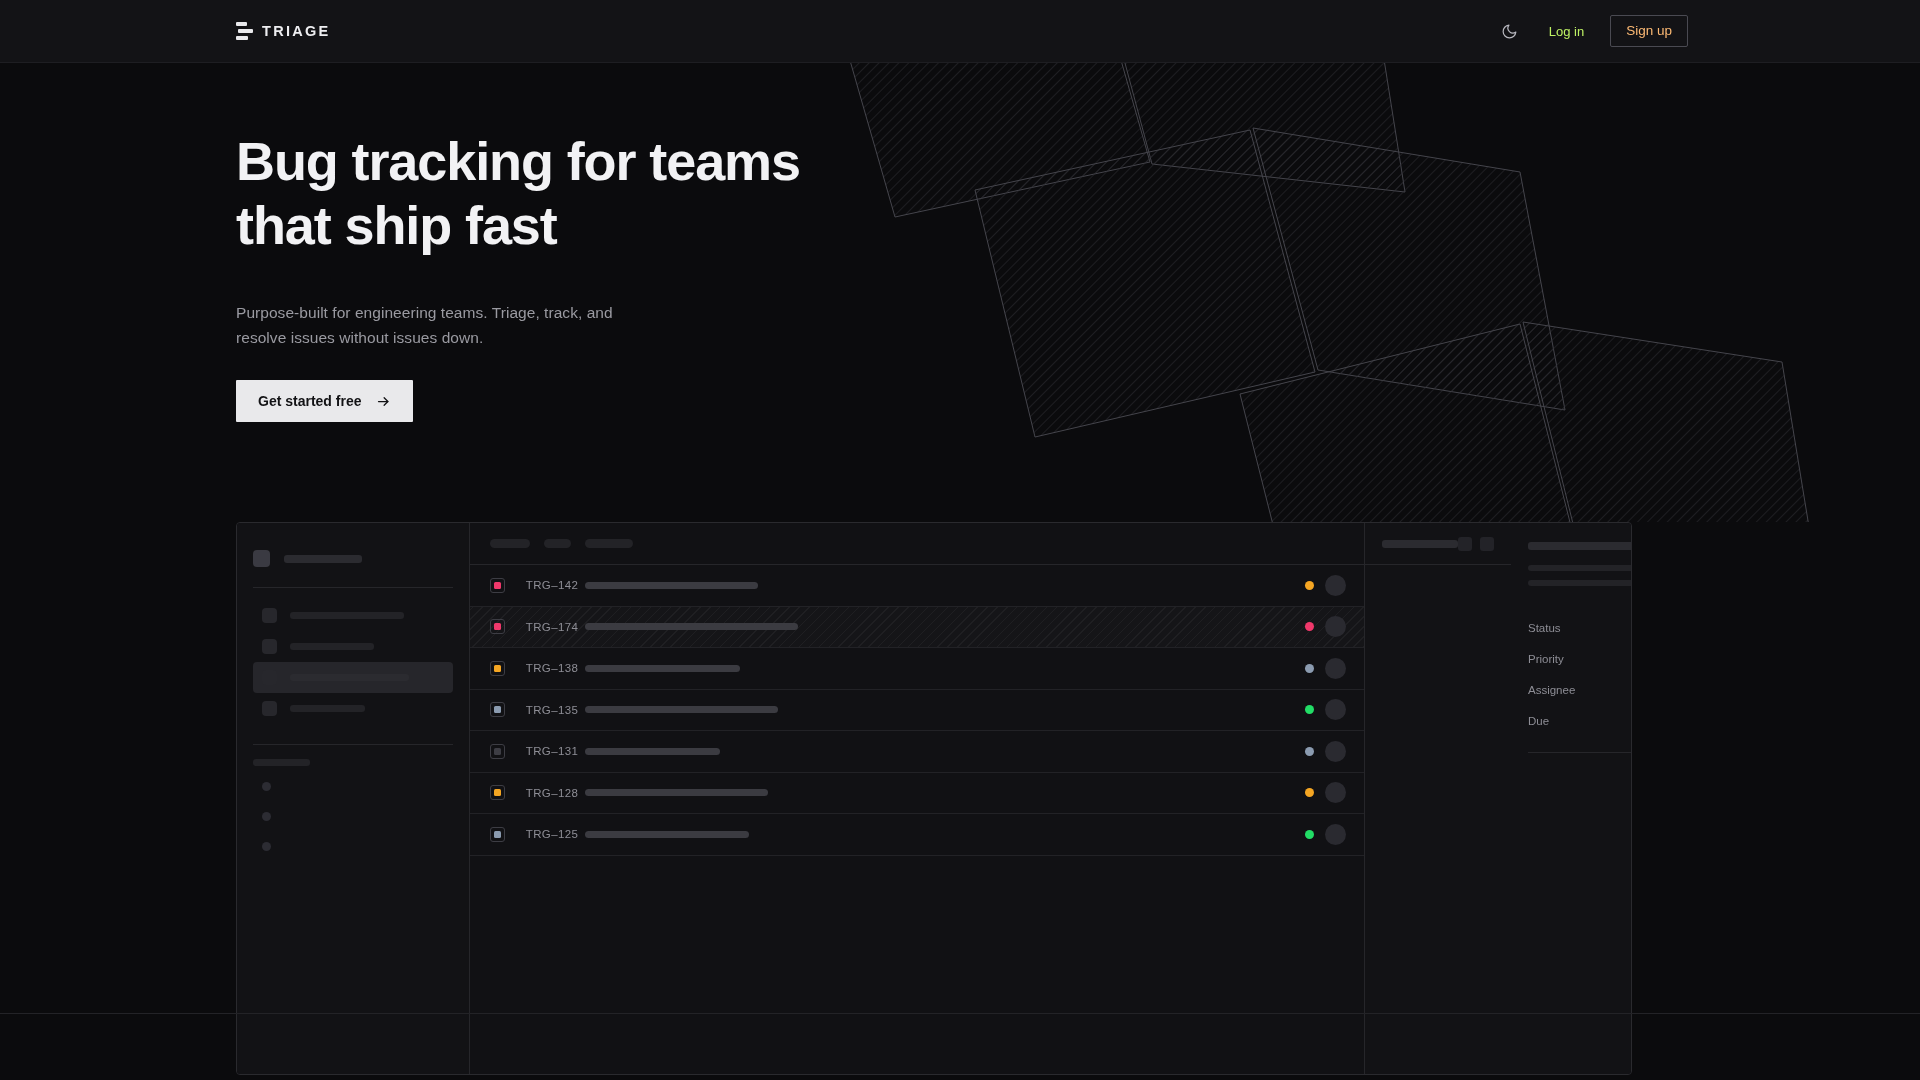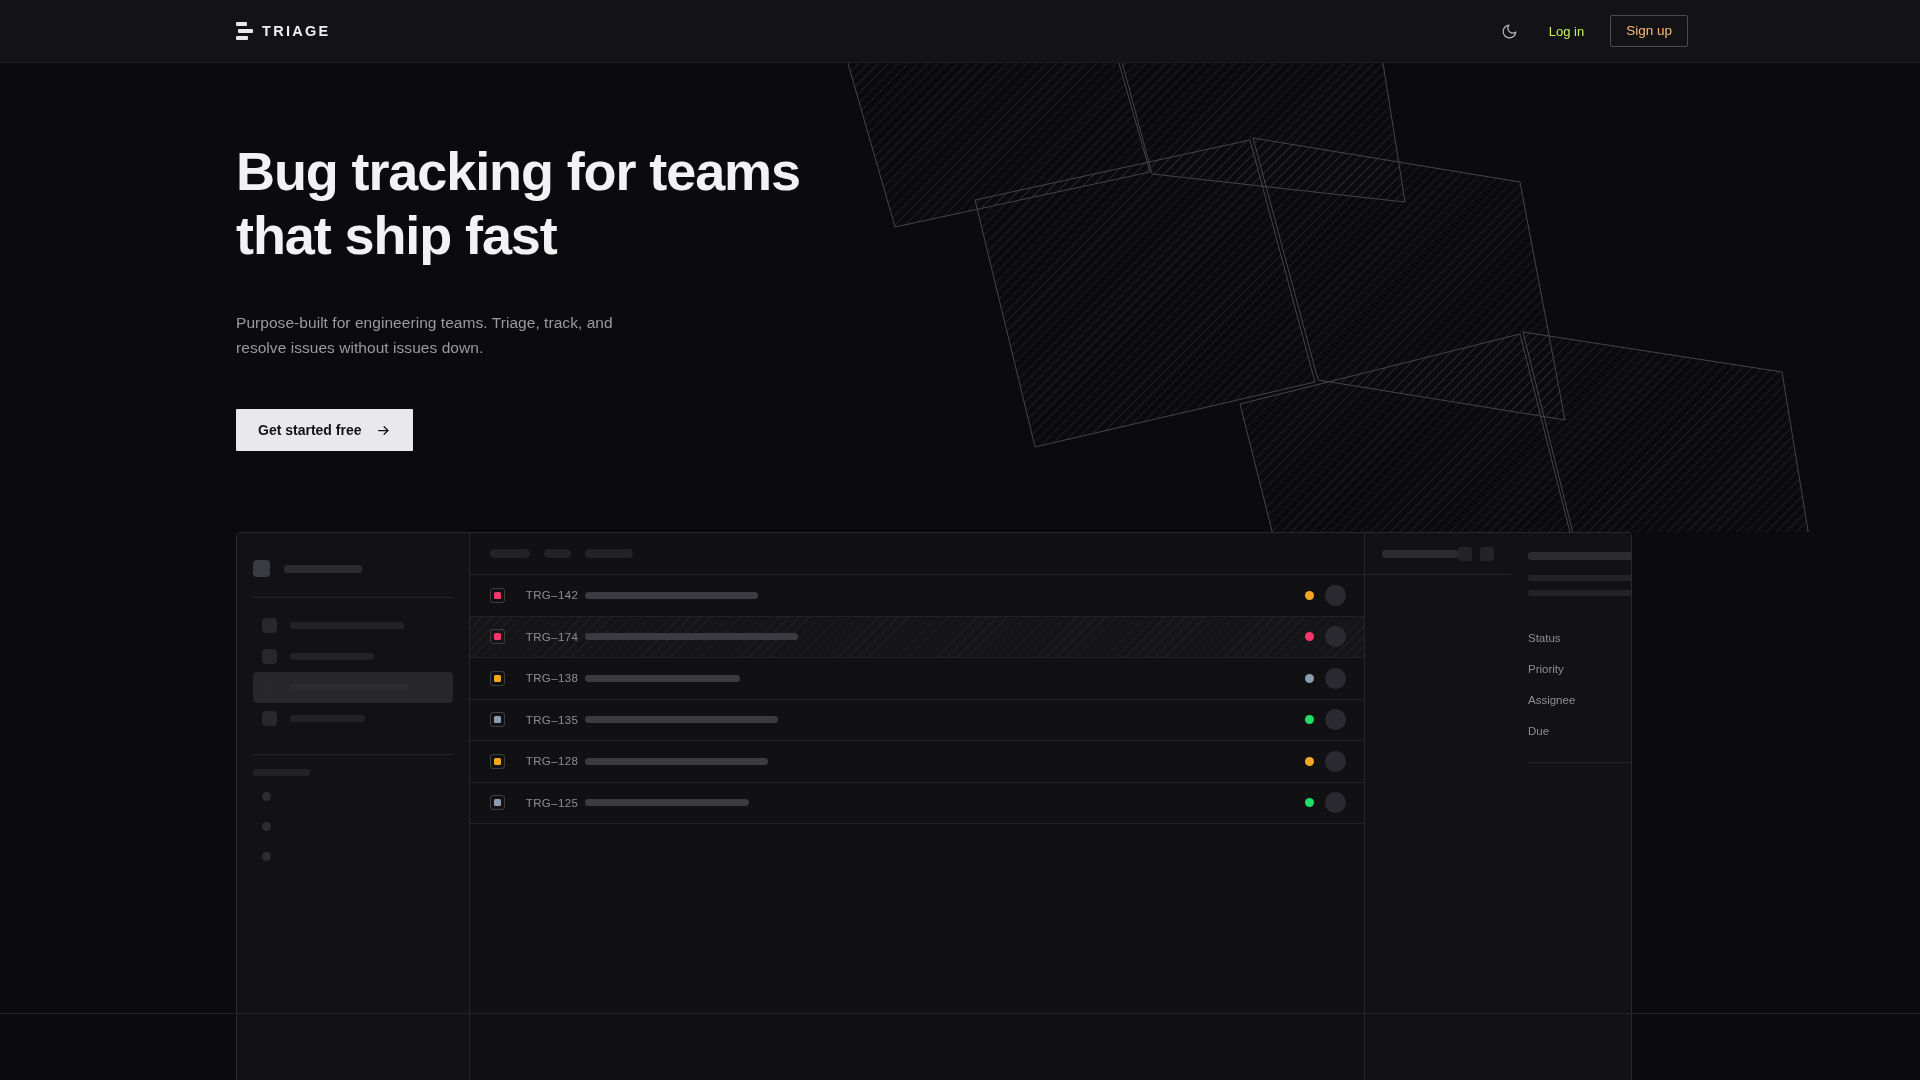--- a/index.html
+++ b/index.html
@@ -91,21 +91,21 @@
     padding: 7px 15px 8px;
     background: transparent;
     cursor: pointer;
     font-family: "Liberation Sans", sans-serif;
     border-radius: 2px;
   }
 
   
   .hero {
     position: absolute;
-    top: 72px; left: 0;
+    top: 62px; left: 0;
     width: 1920px;
     height: 950px;
   }
 
   
   .deco {
     position: absolute;
     top: -20px; right: 0;
     width: 1100px;
     height: 480px;
@@ -127,21 +127,21 @@
   .hero-sub {
     margin-top: 42px;
     font-size: 15.5px;
     line-height: 1.62;
     color: #9a9aa1;
     white-space: pre-line;
     letter-spacing: 0.05px;
   }
 
   .cta {
-    margin-top: 49px;
+    margin-top: 30px;
     display: inline-flex;
     align-items: center;
     gap: 15px;
     background: #e9e9eb;
     color: #121214;
     border: none;
     padding: 0 22px;
     height: 42px;
     font-size: 14px;
     font-weight: bold;
@@ -428,20 +428,31 @@
             </div>
             <div class="row-id">TRG–135</div>
             <div class="row-title" style="width:193px"></div>
             <div class="row-right">
               <div class="row-status" style="background:#22dd66"></div>
               <div class="row-avatar"></div>
             </div>
           </div>
           <div class="mk-row">
             <div class="prio">
+              <i style="background:#3d3d44"></i>
+            </div>
+            <div class="row-id">TRG–131</div>
+            <div class="row-title" style="width:135px"></div>
+            <div class="row-right">
+              <div class="row-status" style="background:#8b9bb0"></div>
+              <div class="row-avatar"></div>
+            </div>
+          </div>
+          <div class="mk-row">
+            <div class="prio">
               <i style="background:#f5a623"></i>
             </div>
             <div class="row-id">TRG–128</div>
             <div class="row-title" style="width:183px"></div>
             <div class="row-right">
               <div class="row-status" style="background:#f5a623"></div>
               <div class="row-avatar"></div>
             </div>
           </div>
           <div class="mk-row">

